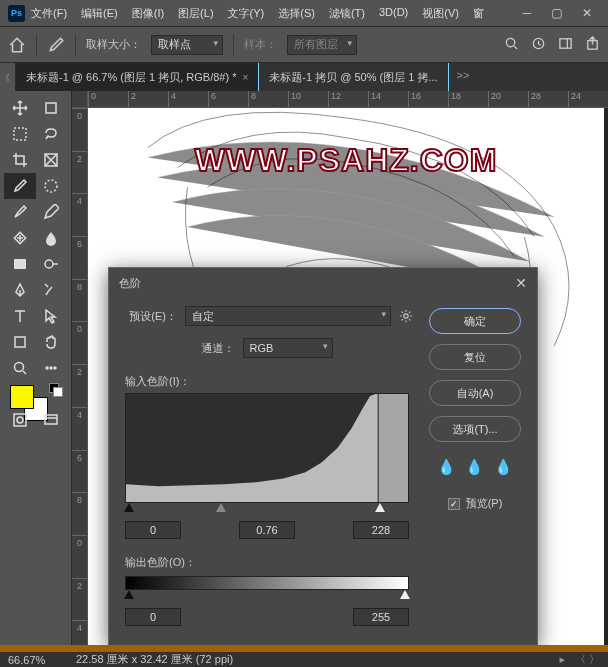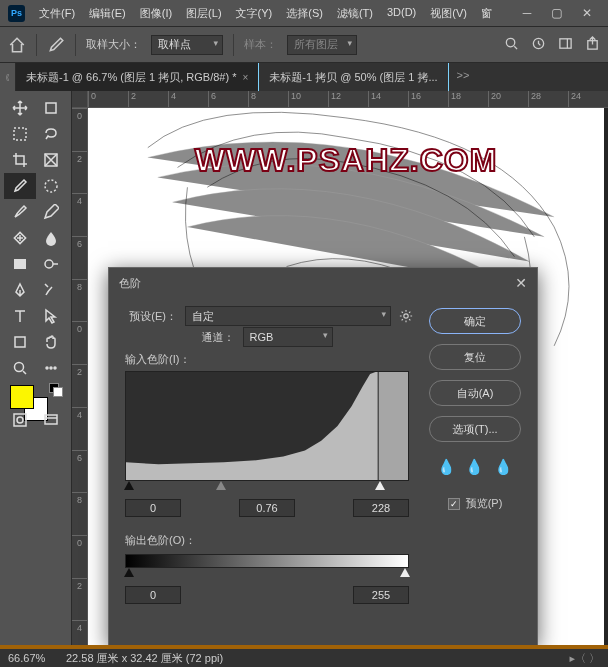--- a/index.html
+++ b/index.html
@@ -1,18 +1,18 @@
 <!DOCTYPE html>
 <html><head>
 <meta charset="utf-8">
 <style>
 *{margin:0;padding:0;box-sizing:border-box;font-family:"Microsoft YaHei",Arial,sans-serif;font-size:11px;color:#ccc;-webkit-user-select:none;user-select:none}
 body{background:#323232;width:608px;height:667px;overflow:hidden;position:relative}
 .titlebar{height:27px;background:#535353;display:flex;align-items:center;padding:0 8px;border-bottom:1px solid #2a2a2a}
-.ps-logo{width:17px;height:17px;background:#001e36;border-radius:3px;display:flex;align-items:center;justify-content:center;color:#31a8ff;font-weight:bold;font-size:9px;margin-right:8px}
+.ps-logo{width:17px;height:17px;background:#001e36;border-radius:3px;display:flex;align-items:center;justify-content:center;color:#31a8ff;font-weight:bold;font-size:9px;}
 .menubar{display:flex;gap:2px;flex:1}
 .menubar span{padding:3px 6px;white-space:nowrap;color:#ddd}
 .winctrl{display:flex;gap:4px}
 .winctrl span{width:26px;height:20px;display:flex;align-items:center;justify-content:center;color:#ccc;font-size:12px}
 .optbar{height:36px;background:#535353;display:flex;align-items:center;padding:0 8px;gap:10px;border-bottom:1px solid #2a2a2a}
 .optbar .ico{width:18px;height:18px;display:flex;align-items:center;justify-content:center}
 .dropdown{background:#3f3f3f;border:1px solid #2a2a2a;padding:2px 18px 2px 6px;position:relative;color:#ddd;height:20px;display:flex;align-items:center}
 .dropdown::after{content:"▾";position:absolute;right:4px;top:2px;font-size:9px;color:#aaa}
 .optbar .label{color:#ccc}
 .optbar .sep{width:1px;height:22px;background:#3a3a3a}
@@ -44,21 +44,21 @@
 .ruler-corner{position:absolute;top:0;left:0;width:16px;height:17px;background:#3f3f3f;border-right:1px solid #555;border-bottom:1px solid #555}
 .canvas{position:absolute;top:17px;left:16px;right:4px;bottom:0;background:#fff;overflow:hidden}
 .sketch{position:absolute;inset:0}
 .sketch svg{width:100%;height:100%}
 .watermark{position:absolute;top:34px;left:50%;transform:translateX(-50%);font-size:32px;font-weight:bold;color:#fff;-webkit-text-stroke:2px #7a0014;white-space:nowrap;letter-spacing:1px;font-family:Arial}
 .dialog{position:absolute;left:108px;top:267px;width:430px;height:379px;background:#474747;box-shadow:0 4px 20px rgba(0,0,0,.6);border:1px solid #666;display:flex;flex-direction:column}
 .dlg-title{height:30px;display:flex;align-items:center;padding:0 10px;color:#ddd;font-size:13px}
 .dlg-title .x{margin-left:auto;font-size:14px;color:#ccc;cursor:pointer}
 .dlg-body{flex:1;display:flex;padding:8px 12px 12px 12px;gap:12px}
 .dlg-left{flex:1;display:flex;flex-direction:column}
-.row{display:flex;align-items:center;gap:8px;margin-bottom:1px}
+.row{display:flex;align-items:center;gap:8px;margin-bottom:12px}
 .row .lbl{color:#ccc;min-width:56px;text-align:right}
 .row .dropdown{flex:1}
 .gear{width:14px;height:14px;color:#ccc}
 .histo-label{color:#ccc;margin:4px 0 4px 4px}
 .histogram{height:110px;background:#2e2e2e;border:1px solid #222;position:relative;margin:0 4px}
 .histogram svg{position:absolute;inset:0;width:100%;height:100%}
 .sliders{height:14px;position:relative;margin:0 4px}
 .tri{position:absolute;top:0;width:0;height:0;border-left:5px solid transparent;border-right:5px solid transparent}
 .tri.black{border-bottom:9px solid #111;left:-1px}
 .tri.gray{border-bottom:9px solid #888;left:32%}
@@ -71,21 +71,21 @@
 .sliders2 .tri.white{right:-1px;left:auto}
 .vals2{display:flex;justify-content:space-between;margin:4px 4px 0 4px}
 .vals2 input{width:56px;background:#3a3a3a;border:1px solid #222;color:#ddd;text-align:center;padding:2px;font-size:11px}
 .dlg-right{width:100px;display:flex;flex-direction:column;gap:10px;align-items:center;padding-top:2px}
 .btn{width:92px;height:26px;border:1px solid #777;border-radius:13px;background:transparent;color:#ddd;display:flex;align-items:center;justify-content:center;cursor:pointer}
 .btn.primary{border-color:#8ab4f8}
 .eyedrops{display:flex;gap:10px;margin-top:6px}
 .eyedrops span{font-size:15px;color:#ddd}
 .chk{display:flex;align-items:center;gap:6px;color:#ddd;margin-top:10px}
 .chk .box{width:12px;height:12px;background:#5a5a5a;border:1px solid #888;display:flex;align-items:center;justify-content:center;font-size:9px;color:#fff}
-.statusbar{height:22px;background:#323232;display:flex;align-items:center;padding:0 8px;border-top:4px solid #a16207;color:#ccc;position:absolute;bottom:0;left:0;right:0}
+.statusbar{height:22px;background:#323232;display:flex;align-items:center;padding:0 8px;gap:10px;border-top:7px solid #a16207;color:#ccc;position:absolute;bottom:0;left:0;right:0}
 .statusbar .zoom{width:58px}
 .statusbar .doc{flex:1}
 .statusbar .arr{color:#999}
 </style>
 </head>
 <body>
 
 <div class="titlebar">
   <div class="ps-logo">Ps</div>
   <div class="menubar">

